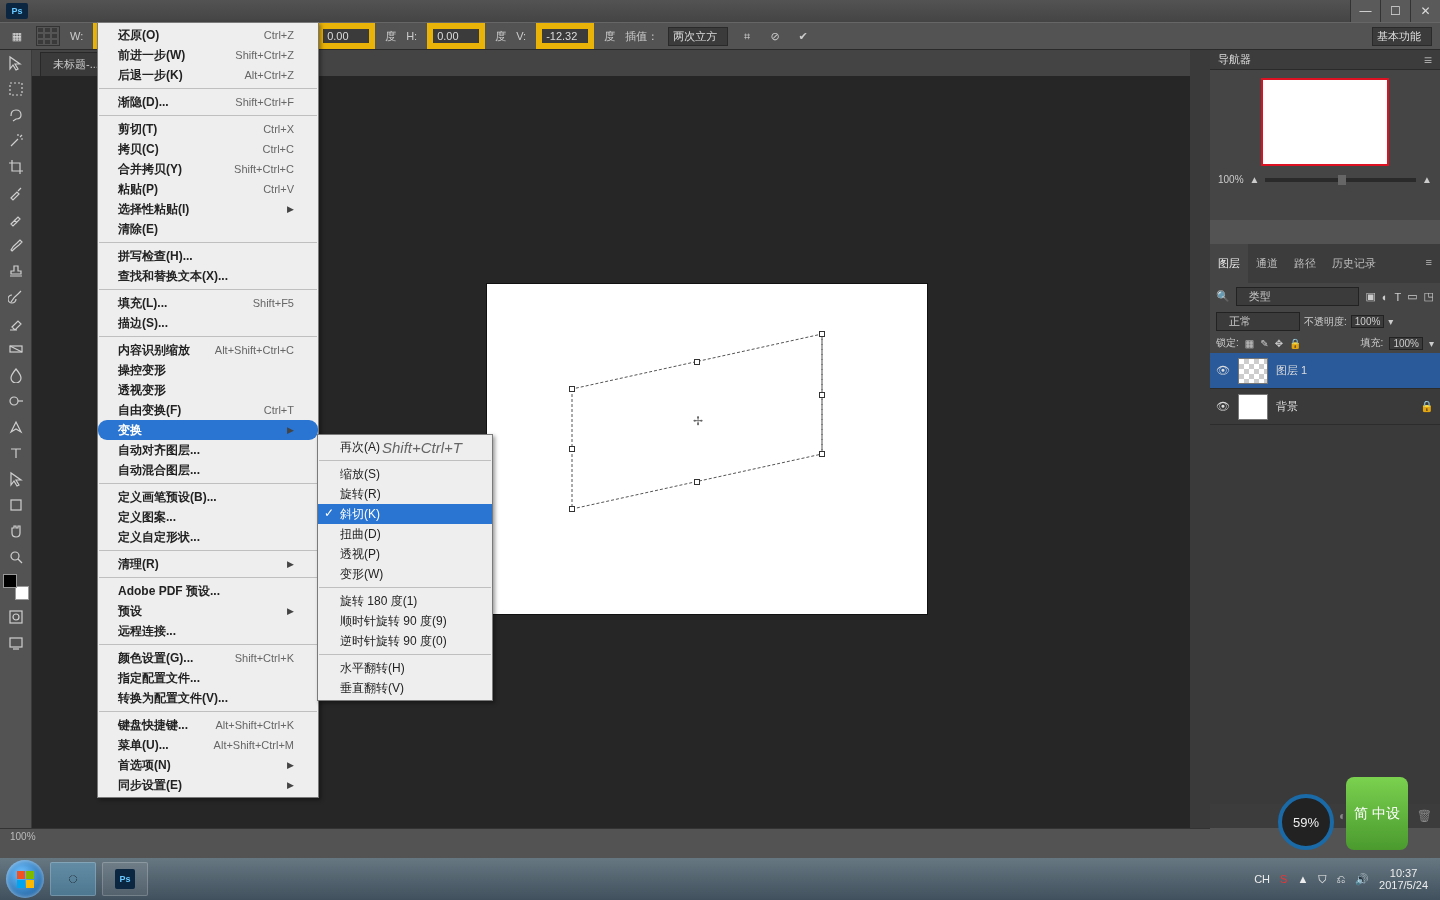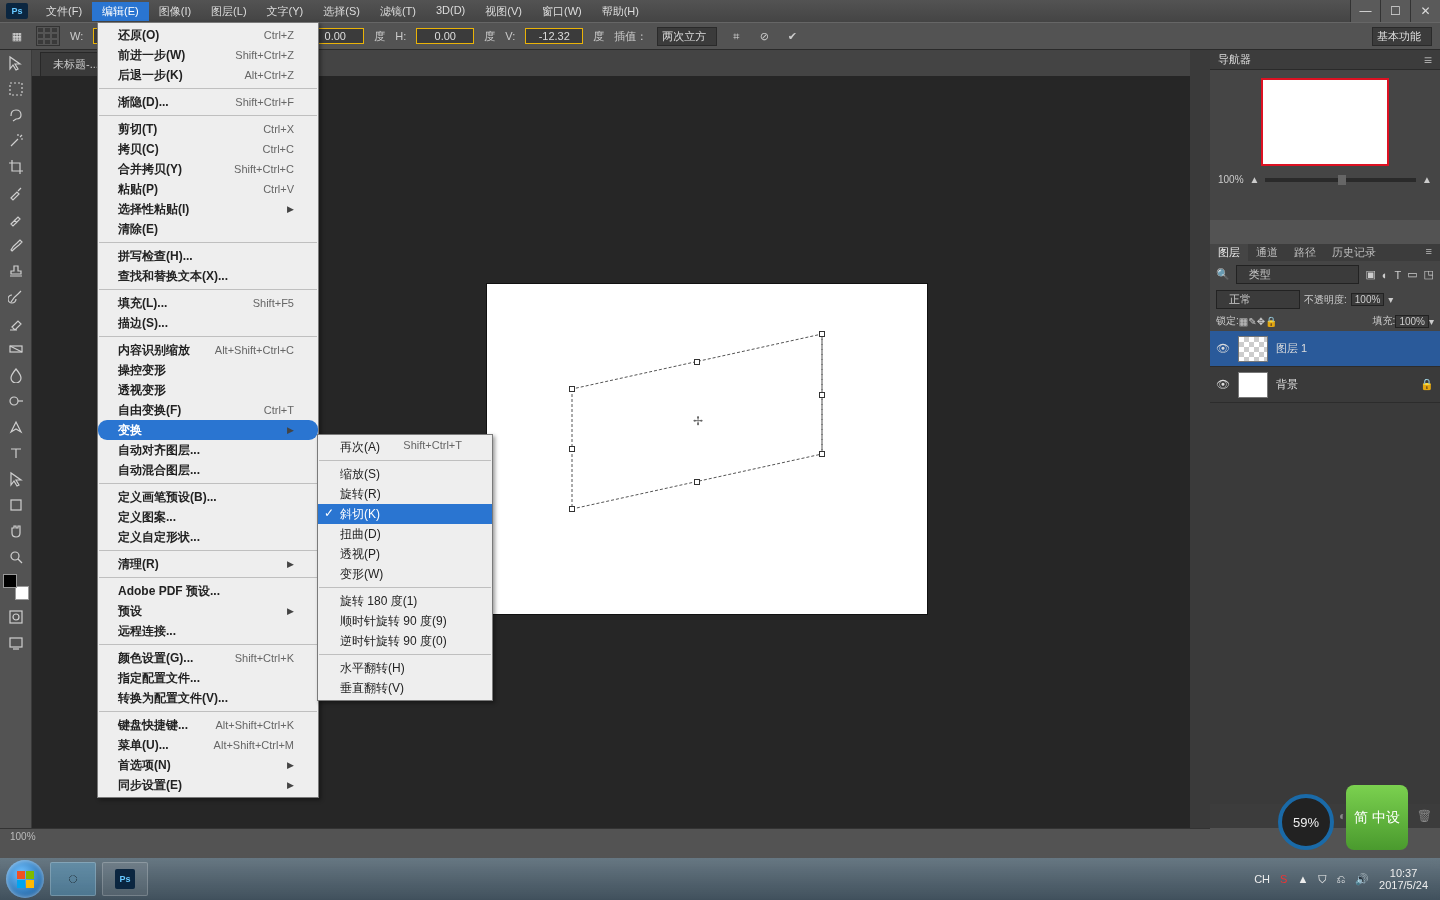--- a/index.html
+++ b/index.html
@@ -11,21 +11,21 @@
 .menubar { display: flex; gap: 0; }
 .menubar-item { padding: 2px 10px; cursor: default; }
 .menubar-item.open { background: #2a75d1; color: #fff; }
 .win-controls { position: absolute; top: 0; right: 0; display: flex; height: 22px; }
 .win-btn { width: 30px; display: flex; align-items: center; justify-content: center; background: #5a5a5a; font-size: 12px; border-left:1px solid #333;}
 
 
 .optionsbar { height: 28px; background: #535353; border-top: 1px solid #666; border-bottom: 1px solid #2a2a2a; display: flex; align-items: center; color: #ddd; font-size: 11px; padding: 0 8px; gap: 10px; }
 .optionsbar .grid-ic { width: 24px; height: 20px; display: flex; flex-wrap: wrap; border:1px solid #333; }
 .optionsbar .grid-ic span { width: 7px; height: 6px; border: 1px solid #555; background:#3a3a3a;}
-.opt-box { background: #3b3b3b; border: 1px solid #eab308; padding: 1px 4px; min-width: 58px; text-align: center; }
+.opt-box { background: #3b3b3b; border: 6px solid #eab308; padding: 1px 4px; min-width: 58px; }
 .opt-label { color: #ccc; }
 .opt-select { background: #3b3b3b; border: 1px solid #2a2a2a; padding: 1px 4px; min-width: 60px; }
 .opt-ic { width: 18px; height: 18px; display:flex; align-items:center; justify-content:center; }
 .right-col { margin-left: auto; display:flex; align-items:flex-start; gap:6px;}
 
 
 .tabstrip { height: 26px; background: #444; display: flex; align-items: flex-end; padding-left: 40px; }
 .doctab { background: #3a3a3a; color: #ccc; font-size: 11px; padding: 4px 12px; border: 1px solid #282828; border-bottom: none; }
 
 
@@ -48,47 +48,47 @@
 
 .dropdown { position: absolute; left: 97px; top: 22px; width: 222px; background: #eeeeee; border: 1px solid #7a7a7a; box-shadow: 2px 2px 4px rgba(0,0,0,.4); font-size: 12px; color: #222; z-index: 50; padding: 2px 0;}
 .dropdown .mi { display: flex; align-items:center; padding: 2px 24px 2px 20px; height: 20px; }
 .dropdown .mi .lbl { flex: 1; white-space:nowrap;font-weight:bold;}
 .dropdown .mi .sc { color: #666; font-size: 11px; white-space:nowrap;}
 .dropdown .mi .arr { color: #444; font-size: 9px; margin-left:6px;}
 .dropdown .sep { height: 1px; background: #bfbfbf; margin: 3px 1px; }
 .dropdown .mi.hi { background: #2a75d1; color: #fff; border-radius: 9px; }
 .submenu { position: absolute; left: 317px; top: 434px; width: 176px; background: #eeeeee; border: 1px solid #7a7a7a; box-shadow: 2px 2px 4px rgba(0,0,0,.4); font-size: 12px; color: #222; z-index: 60; padding:2px 0;}
 .submenu .mi { display:flex; align-items:flex-start; padding: 2px 30px 2px 22px; height: 20px; position:relative;}
-.submenu .mi .sc{ color:#666; font-size:11px;}
+.submenu .mi .sc{ color:#666; font-size:15px;font-style:italic;}
 .submenu .mi .lbl{ flex:1;}
 .submenu .sep{ height:1px; background:#bfbfbf; margin:3px 1px;}
 .submenu .mi.hi{ background:#2a75d1; color:#fff;}
 .submenu .mi .chk{ position:absolute; left:6px;}
 
 
 .rightwrap { position:absolute; right:0; top:50px; width:230px; bottom:72px; background:#454545; display:flex; flex-direction:column;}
 .dock-strip{ position:absolute; right:230px; top:50px; width:20px; bottom:72px; background:#3a3a3a;}
 .panel-header{ height:20px; background:#3c3c3c; display:flex; align-items:center; color:#ddd; padding:0 8px; font-size:11px; border-bottom:1px solid #2a2a2a;}
 .panel-header .mn{ margin-left:auto; font-size:14px; color:#aaa;}
 .navigator{ height:170px; background:#454545;}
 .nav-thumb{ margin:8px auto; width:128px; height:88px; background:#fff; border:2px solid #d12; }
 .nav-slider{ display:flex; align-items:center; padding:0 8px; color:#ccc; font-size:10px; gap:6px;}
 .nav-slider .track{ flex:1; height:4px; background:#2a2a2a; position:relative;}
 .nav-slider .thumb{ position:absolute; left:48%; top:-3px; width:8px; height:10px; background:#666;}
 .gap{ height:24px; background:#535353;}
 
 .layers{ flex:1; background:#454545; display:flex; flex-direction:column;}
 .tabs-row{ display:flex; background:#3c3c3c; font-size:11px; color:#bbb;}
-.tabs-row span{ padding:1px 8px;}
+.tabs-row span{ padding:12px 8px;}
 .tabs-row span.a{ background:#454545; color:#eee;}
 .layers-tools{ display:flex; align-items:center; padding:4px 6px; gap:6px; color:#ccc; font-size:11px;}
 .ly-sel{ background:#3b3b3b; border:1px solid #222; padding:1px 12px; flex:1; font-size:11px;}
 .layers-row2{ display:flex; align-items:center; padding:2px 6px; gap:4px; color:#ccc; font-size:10px;}
 .numbox{ background:#3b3b3b; border:1px solid #222; padding:0 3px; font-size:10px;}
-.lock-row{ display:flex; align-items:center; padding:3px 6px; gap:0; color:#ccc; font-size:10px;}
+.lock-row{ display:flex; align-items:center; padding:3px 6px; gap:6px; color:#ccc; font-size:10px;}
 .layer-list{ flex:1; background:#3a3a3a;}
 .layer-item{ display:flex; align-items:center; height:36px; border-bottom:1px solid #2c2c2c; padding:0 6px; gap:8px; color:#ddd; font-size:11px;}
 .layer-item.sel{ background:#2a5a9a;}
 .eye{ width:14px; height:14px;}
 .layer-thumb{ width:30px; height:26px; border:1px solid #777; background:#fff;}
 .layer-thumb.checker{ background:repeating-conic-gradient(#ccc 0 25%, #fff 0 50%) 0 0/10px 10px;}
 .lock-ic{ margin-left:auto; color:#aaa;}
 .layers-bottom{ height:24px; background:#3c3c3c; display:flex; align-items:center; justify-content:flex-end; gap:10px; padding:0 8px; color:#888; font-size:12px;}
 
 
@@ -100,41 +100,28 @@
 .start .win{ display:grid; grid-template-columns:8px 8px; grid-template-rows:8px 8px; gap:1px;}
 .start .win span:nth-child(1){background:#f25022;}
 .start .win span:nth-child(2){background:#7fba00;}
 .start .win span:nth-child(3){background:#00a4ef;}
 .start .win span:nth-child(4){background:#ffb900;}
 .tb-item{ width:46px; height:34px; background:rgba(255,255,255,.08); margin-left:6px; border:1px solid rgba(255,255,255,.2); border-radius:2px; display:flex; align-items:center; justify-content:center;}
 .tray{ margin-left:auto; display:flex; align-items:center; gap:10px; color:#eee; font-size:11px; padding-right:6px;}
 .tray .clock{ text-align:center; line-height:1.1;}
 
 .circle-widget{ position:absolute; right:106px; bottom:50px; width:56px; height:56px; border-radius:50%; background:#222; border:4px solid #1a6aa8; display:flex; align-items:center; justify-content:center; color:#eee; font-size:13px;}
-.green-widget{ position:absolute; right:32px; bottom:50px; width:62px; height:65px; border-radius:8px; background:linear-gradient(#7bd14f,#4a9a2e); display:flex; align-items:center; justify-content:center; color:#fff; font-size:14px; text-align:center; line-height:1.1;}
+.green-widget{ position:absolute; right:32px; bottom:50px; width:62px; height:73px; border-radius:8px; background:linear-gradient(#7bd14f,#4a9a2e); display:flex; align-items:center; justify-content:center; color:#fff; font-size:14px; text-align:center; line-height:1.1;}
 .collapse-chev{ position:absolute; right:4px; top:52px; color:#aaa; font-size:10px;}
 </style>
 </head>
 <body>
 
 <div class="titlebar">
   <div class="ps-logo">Ps</div>
-  <div class="menubar" id="menubar">
-      <div class="menubar-item">文件(F)</div>
-      <div class="menubar-item open">编辑(E)</div>
-      <div class="menubar-item">图像(I)</div>
-      <div class="menubar-item">图层(L)</div>
-      <div class="menubar-item">文字(Y)</div>
-      <div class="menubar-item">选择(S)</div>
-      <div class="menubar-item">滤镜(T)</div>
-      <div class="menubar-item">3D(D)</div>
-      <div class="menubar-item">视图(V)</div>
-      <div class="menubar-item">窗口(W)</div>
-      <div class="menubar-item">帮助(H)</div>
-    </div>
   <div class="win-controls">
     <div class="win-btn">—</div>
     <div class="win-btn">☐</div>
     <div class="win-btn">✕</div>
   </div>
 </div>
 
 <div class="optionsbar">
   <div class="opt-ic">▦</div>
   <div class="grid-ic">

